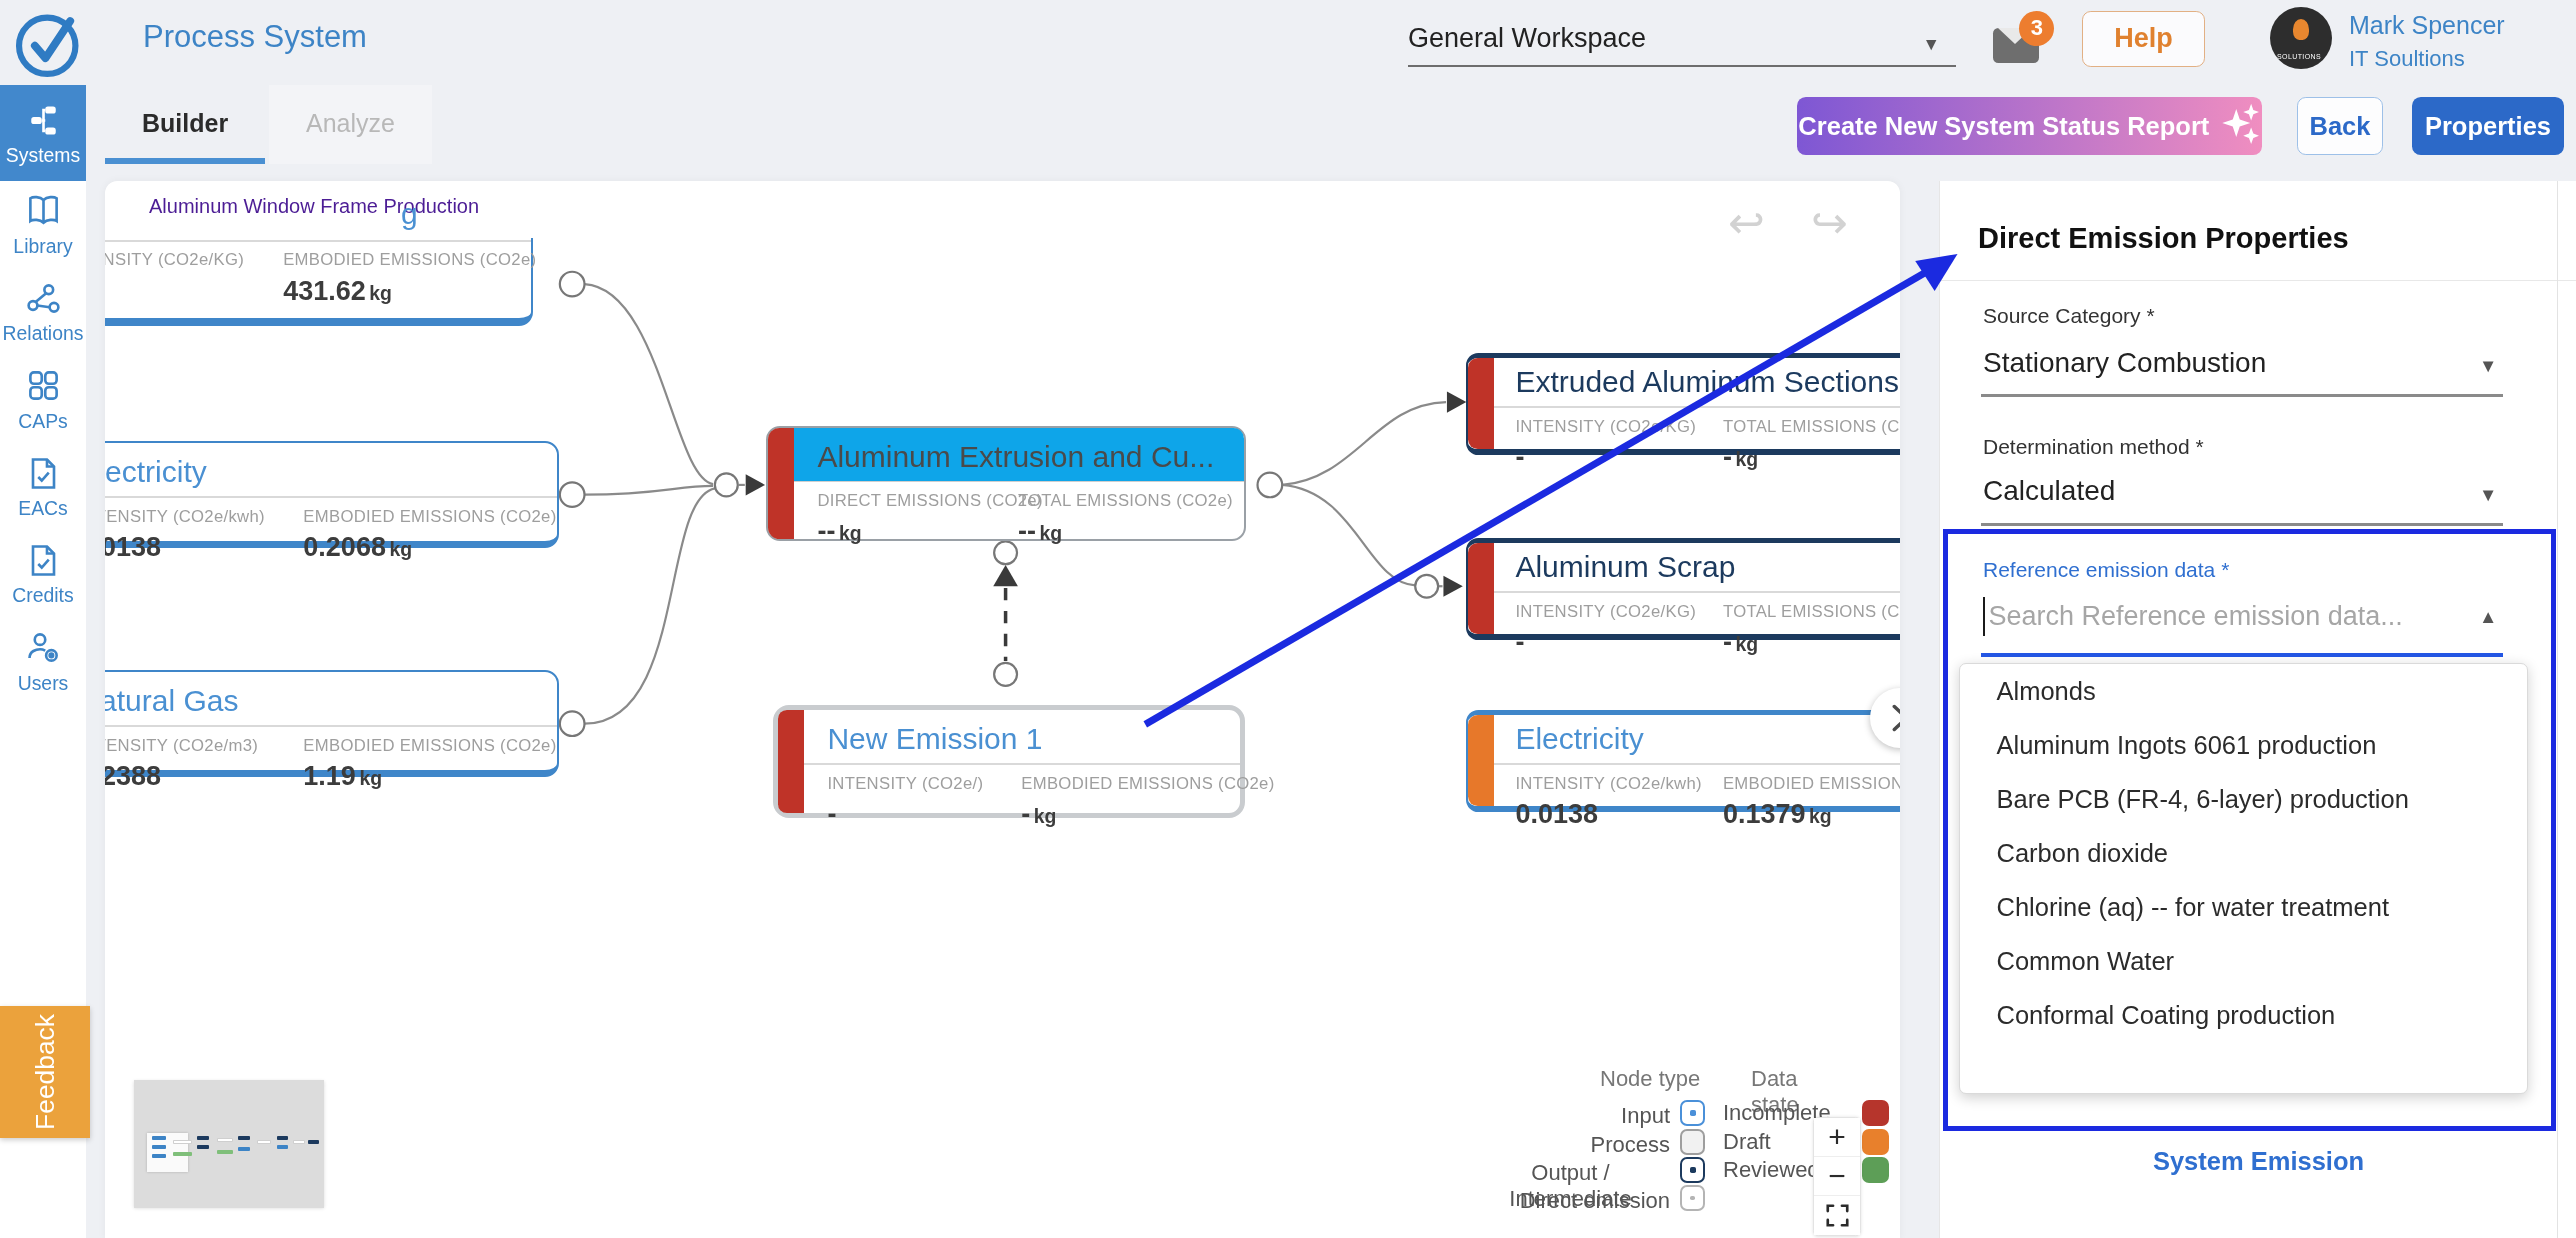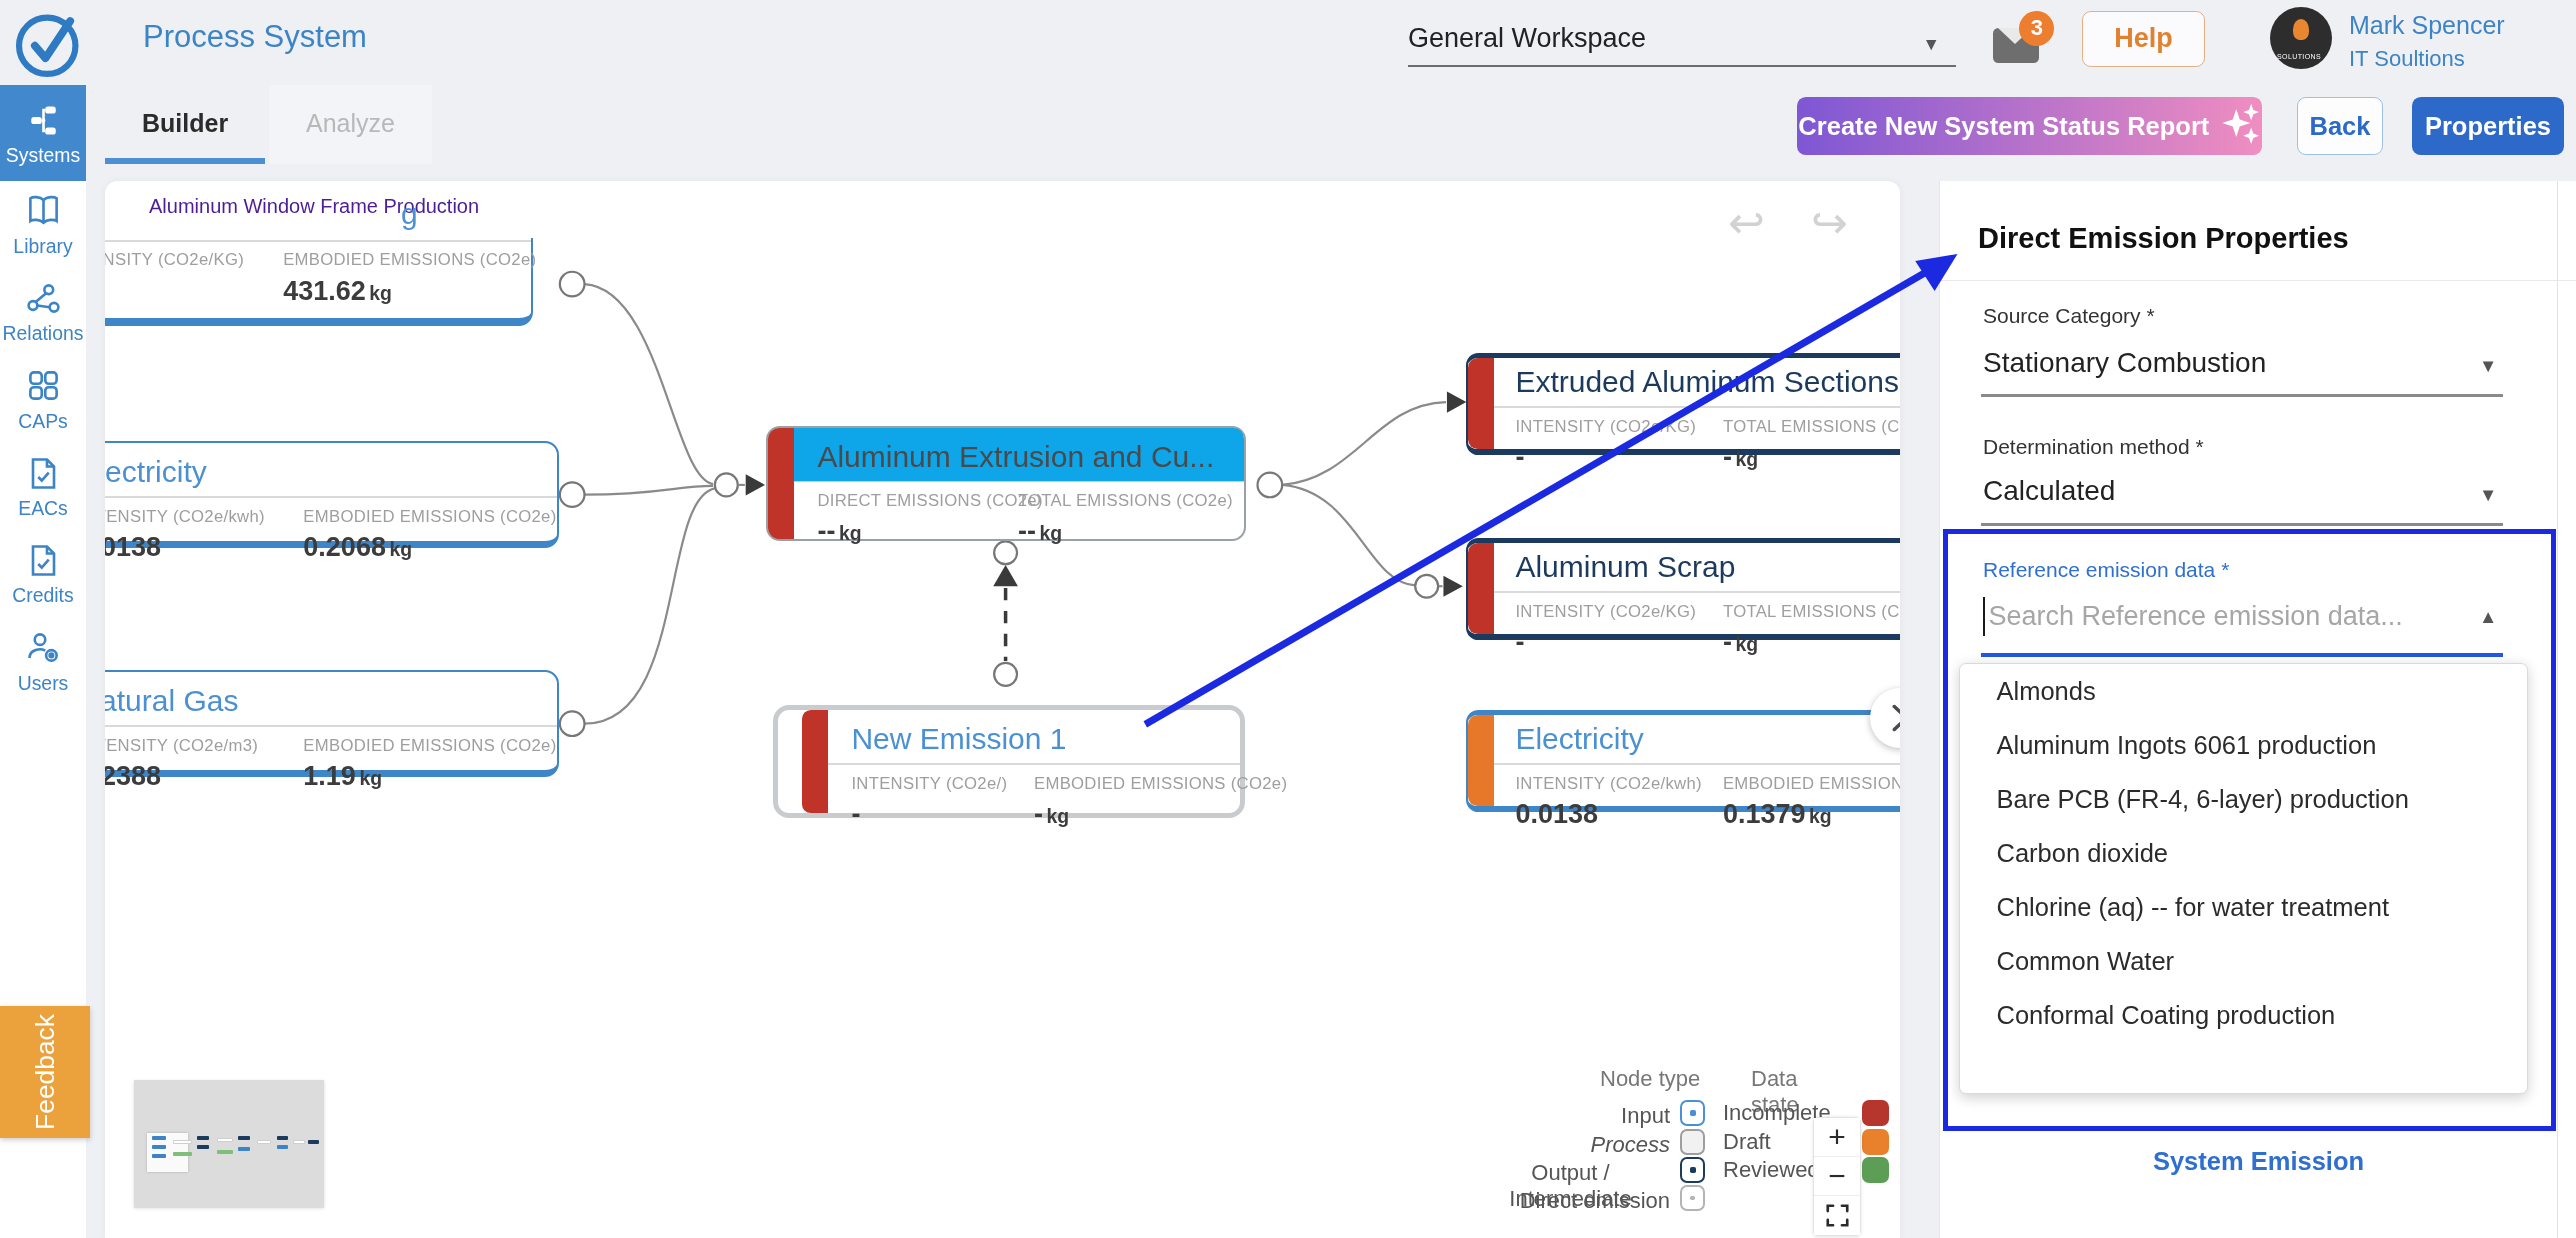--- a/index.html
+++ b/index.html
@@ -343,21 +343,21 @@
           <div class="nf-value"><span>--</span><span class="unit">kg</span></div>
         </div>
         <div class="nf">
           <div class="nf-label">TOTAL EMISSIONS (CO2e)</div>
           <div class="nf-value"><span>--</span><span class="unit">kg</span></div>
         </div>
       </div>
     </div>
   </div>
 
-  <div class="node emission-node" style="left:668px; top:524px; width:472px; height:113px;padding-left:24px;">
+  <div class="node emission-node" style="left:668px; top:524px; width:472px; height:113px;">
     <div class="stripe red" style="border-radius:8.8px 0 0 8.8px;"></div>
     <div class="node-body">
       <div class="n-title blue" style="padding-left:23px;">New Emission 1</div>
       <div class="n-div"></div>
       <div class="n-fields" style="padding-left:23px;">
         <div class="nf">
           <div class="nf-label">INTENSITY (CO2e/)</div>
           <div class="nf-value"><span>-</span><span class="unit"></span></div>
         </div>
         <div class="nf">
@@ -432,21 +432,21 @@
     <div class="leg-head" style="left:129px;">Node type</div>
     <div class="leg-head" style="left:280px;">Data state</div>
 
     <div class="leg-row" style="top:33px; left:0; width:245px;">
       <span class="leg-lab-r" style="right:46px;">Input</span>
       <span class="sq" style="position:absolute; right:10.6px; border:2.6px solid #4a90d9;">
           <span class="dot" style="background:#4a90d9;"></span>
         </span>
     </div>
     <div class="leg-row" style="top:62px; left:0; width:245px;">
-      <span class="leg-lab-r" style="right:46px;font-style:italic;">Process</span>
+      <span class="leg-lab-r" style="right:46px;">Process</span>
       <span class="sq" style="position:absolute; right:10.6px; border:2.6px solid #9e9e9e; background:#f1f1f1;"></span>
     </div>
     <div class="leg-row" style="top:90px; left:0; width:245px;">
       <span class="leg-lab-r" style="right:46px;text-align:center;">Output / Intermediate</span>
       <span class="sq" style="position:absolute; right:10.6px; border:2.6px solid #1c3a5e;">
           <span class="dot" style="background:#1c3a5e;"></span>
         </span>
     </div>
     <div class="leg-row" style="top:118px; left:0; width:245px;">
       <span class="leg-lab-r" style="right:46px;">Direct emission</span>

